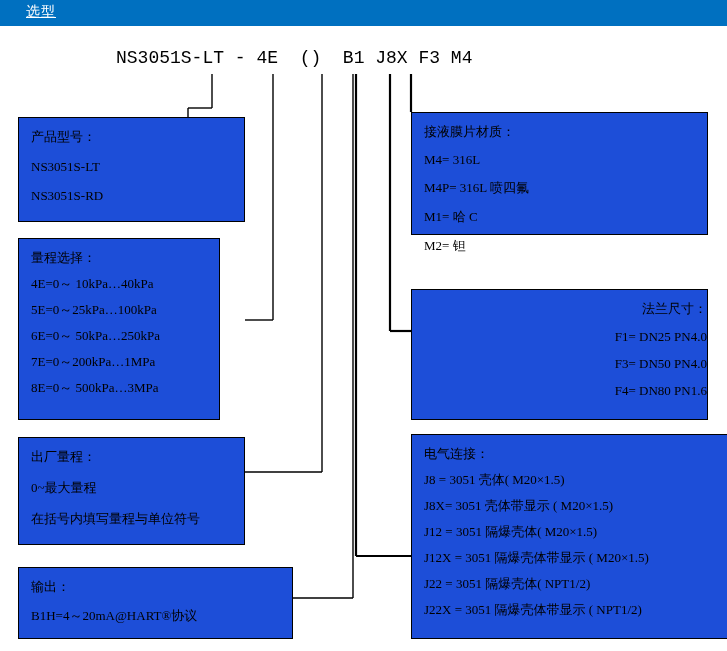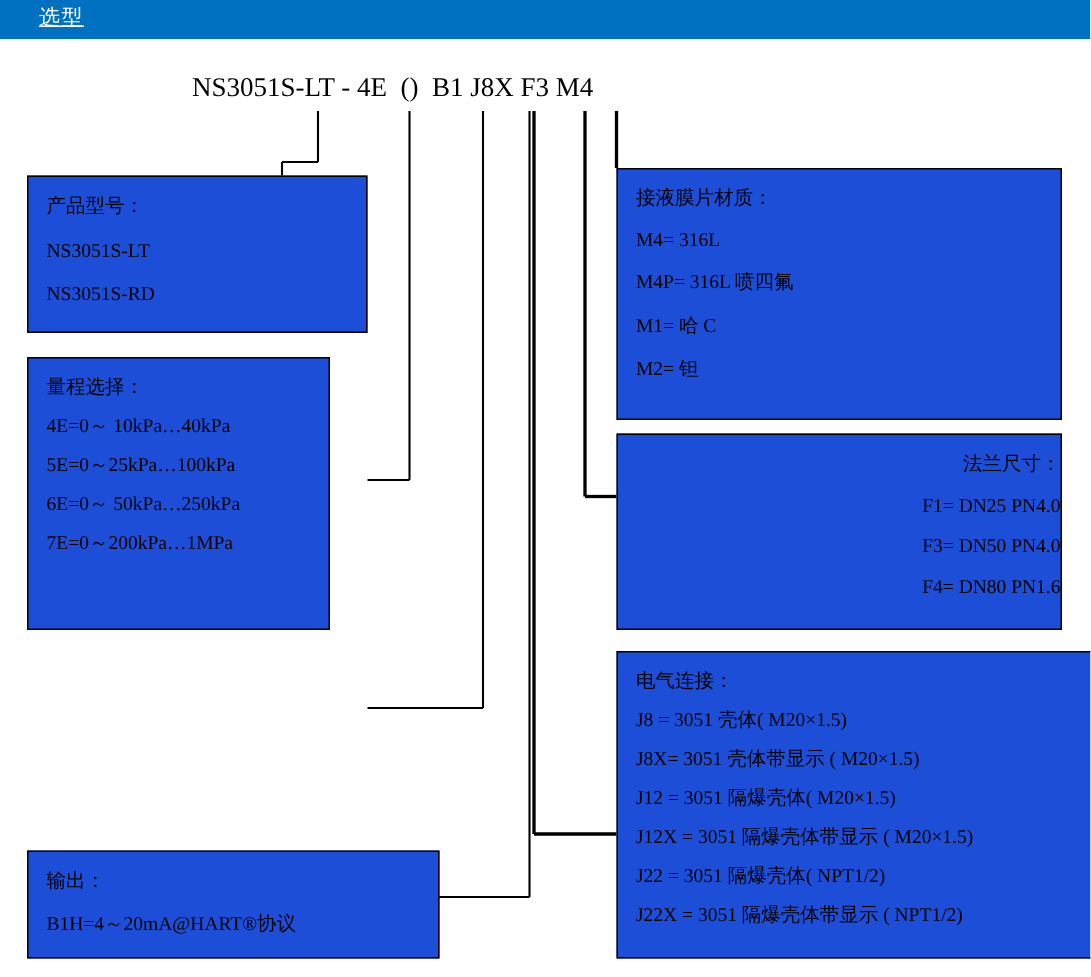--- a/index.html
+++ b/index.html
@@ -28,22 +28,22 @@
     font-family: "Liberation Sans", sans-serif;
     font-size: 14px;
     color: #ffffff;
     text-decoration: underline;
     letter-spacing: 1px;
     white-space: nowrap;
   }
   
   .model-code {
     position: absolute;
-    left: 128px; top: 48px;
-    font-family: Liberation Serif, serif;
+    left: 116px; top: 48px;
+    font-family: Liberation Mono, monospace;
     font-size: 18px;
     color: #000000;
     white-space: pre;
   }
   
   .box {
     position: absolute;
     border: 1px solid #000000;
     box-sizing: border-box;
     background: #1d4ed8;
@@ -123,32 +123,40 @@
     </div>
   </div>
 
   <div class="box" style="left:18px; top:238px; width:202px; height:182px;">
     <div class="box-inner sp-sm">
       <div class="box-title">量程选择：</div>
       <div class="box-line">4E=0～ 10kPa…40kPa</div>
       <div class="box-line">5E=0～25kPa…100kPa</div>
       <div class="box-line">6E=0～ 50kPa…250kPa</div>
       <div class="box-line">7E=0～200kPa…1MPa</div>
+      <div class="box-line">8E=0～ 500kPa…3MPa</div>
     </div>
   </div>
 
+  <div class="box" style="left:18px; top:437px; width:227px; height:108px;">
+    <div class="box-inner sp-lg">
+      <div class="box-title">出厂量程：</div>
+      <div class="box-line">0~最大量程</div>
+      <div class="box-line">在括号内填写量程与单位符号</div>
+    </div>
+  </div>
 
   <div class="box" style="left:18px; top:567px; width:275px; height:72px;">
     <div class="box-inner sp-md">
       <div class="box-title">输出：</div>
       <div class="box-line">B1H=4～20mA@HART®协议</div>
     </div>
   </div>
 
-  <div class="box" style="left:411px; top:112px; width:297px; height:168px;">
+  <div class="box" style="left:411px; top:112px; width:297px; height:123px;">
     <div class="box-inner sp-md">
       <div class="box-title">接液膜片材质：</div>
       <div class="box-line">M4= 316L</div>
       <div class="box-line">M4P= 316L 喷四氟</div>
       <div class="box-line">M1=  哈 C</div>
       <div class="box-line">M2=  钽</div>
     </div>
   </div>
 
   <div class="box" style="left:411px; top:289px; width:297px; height:131px;text-align:right;">

